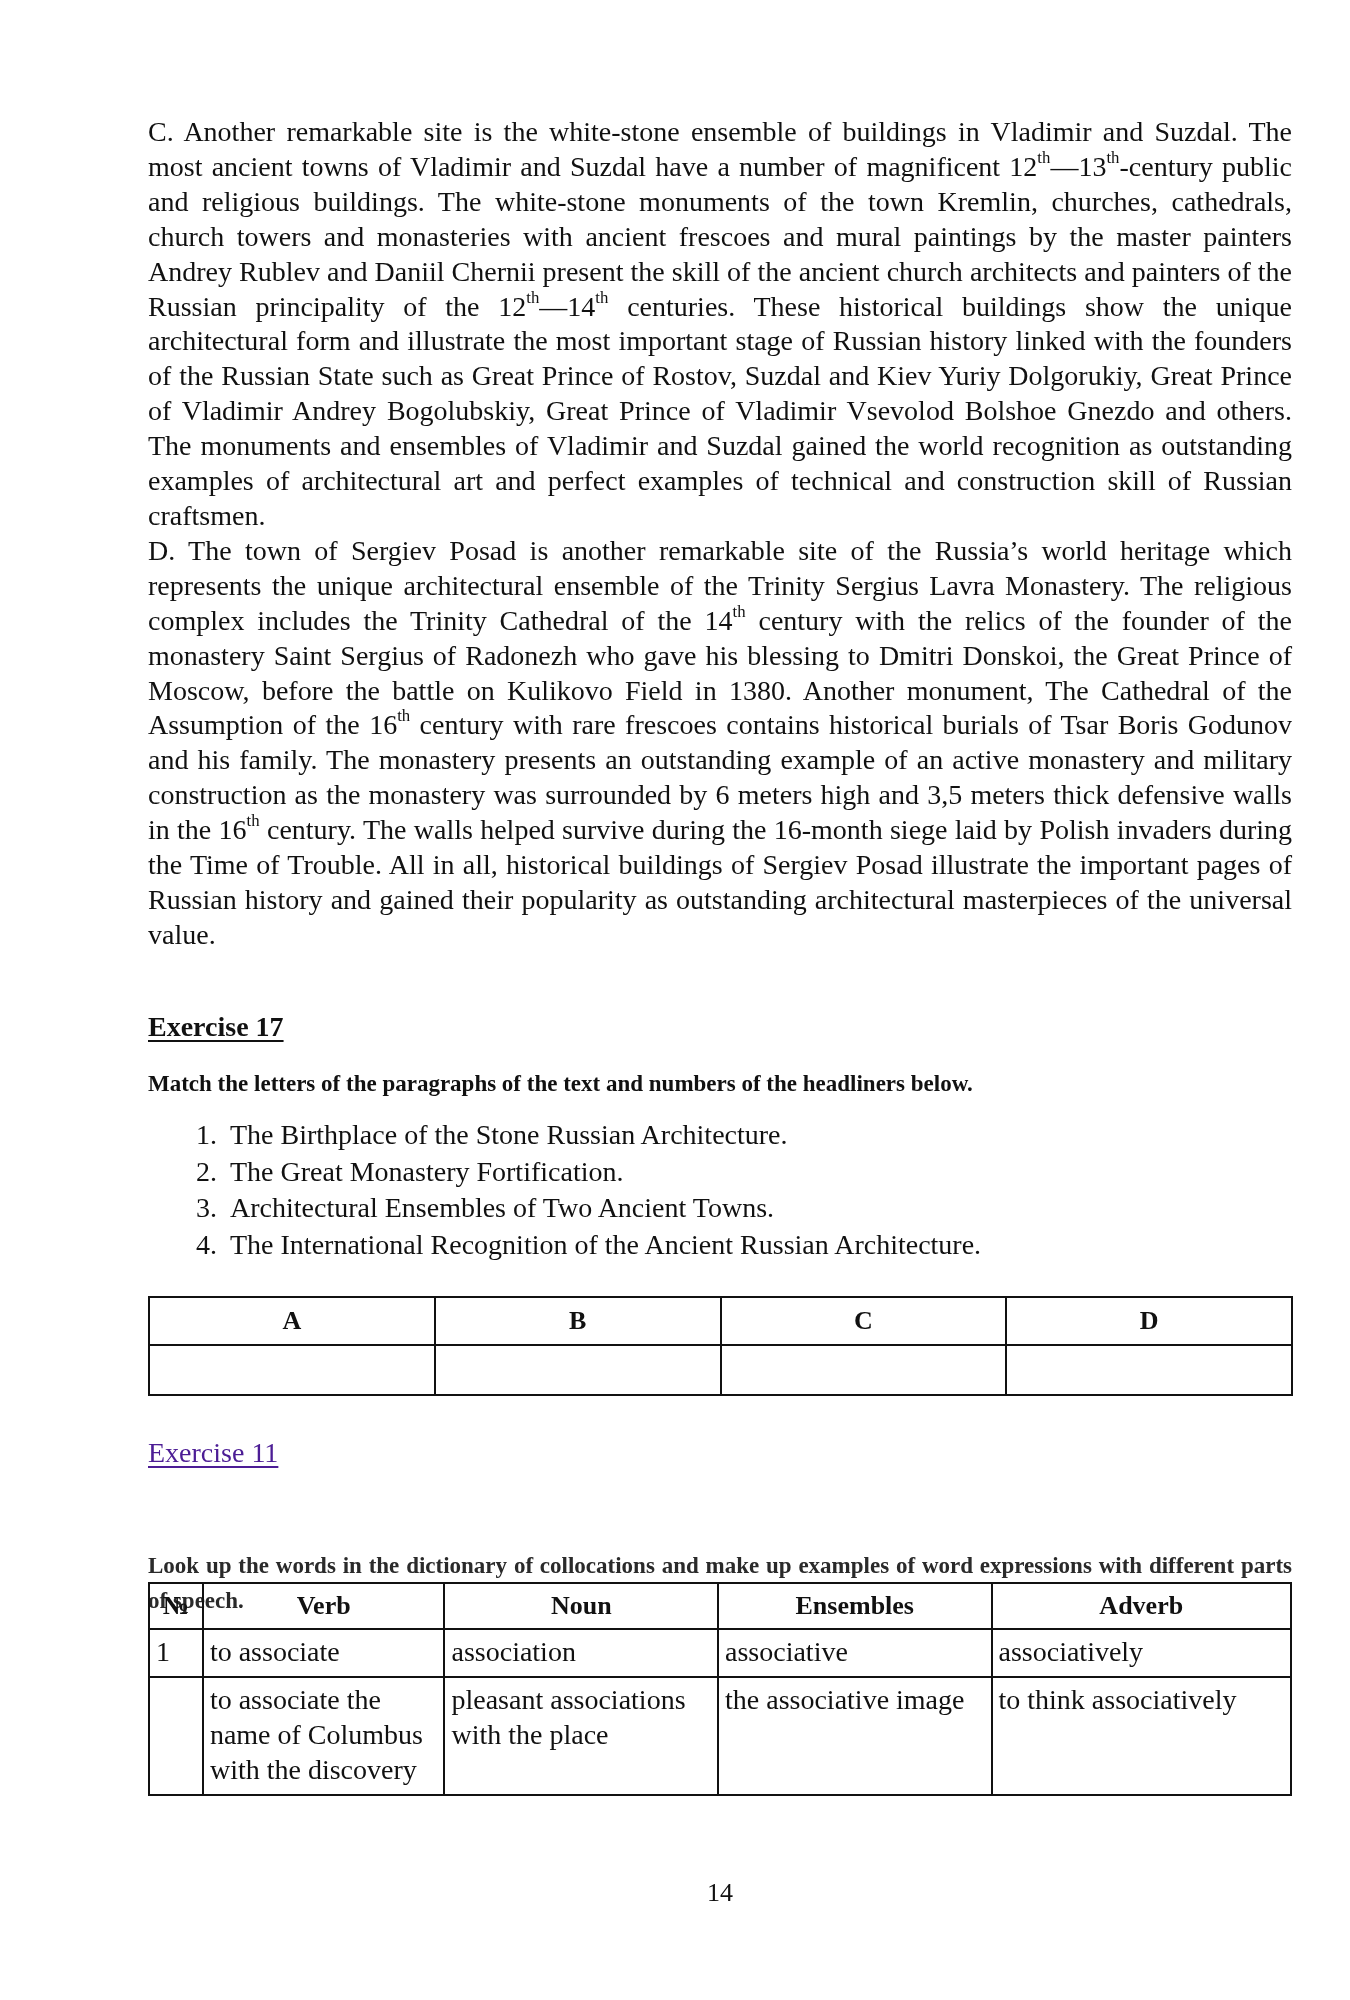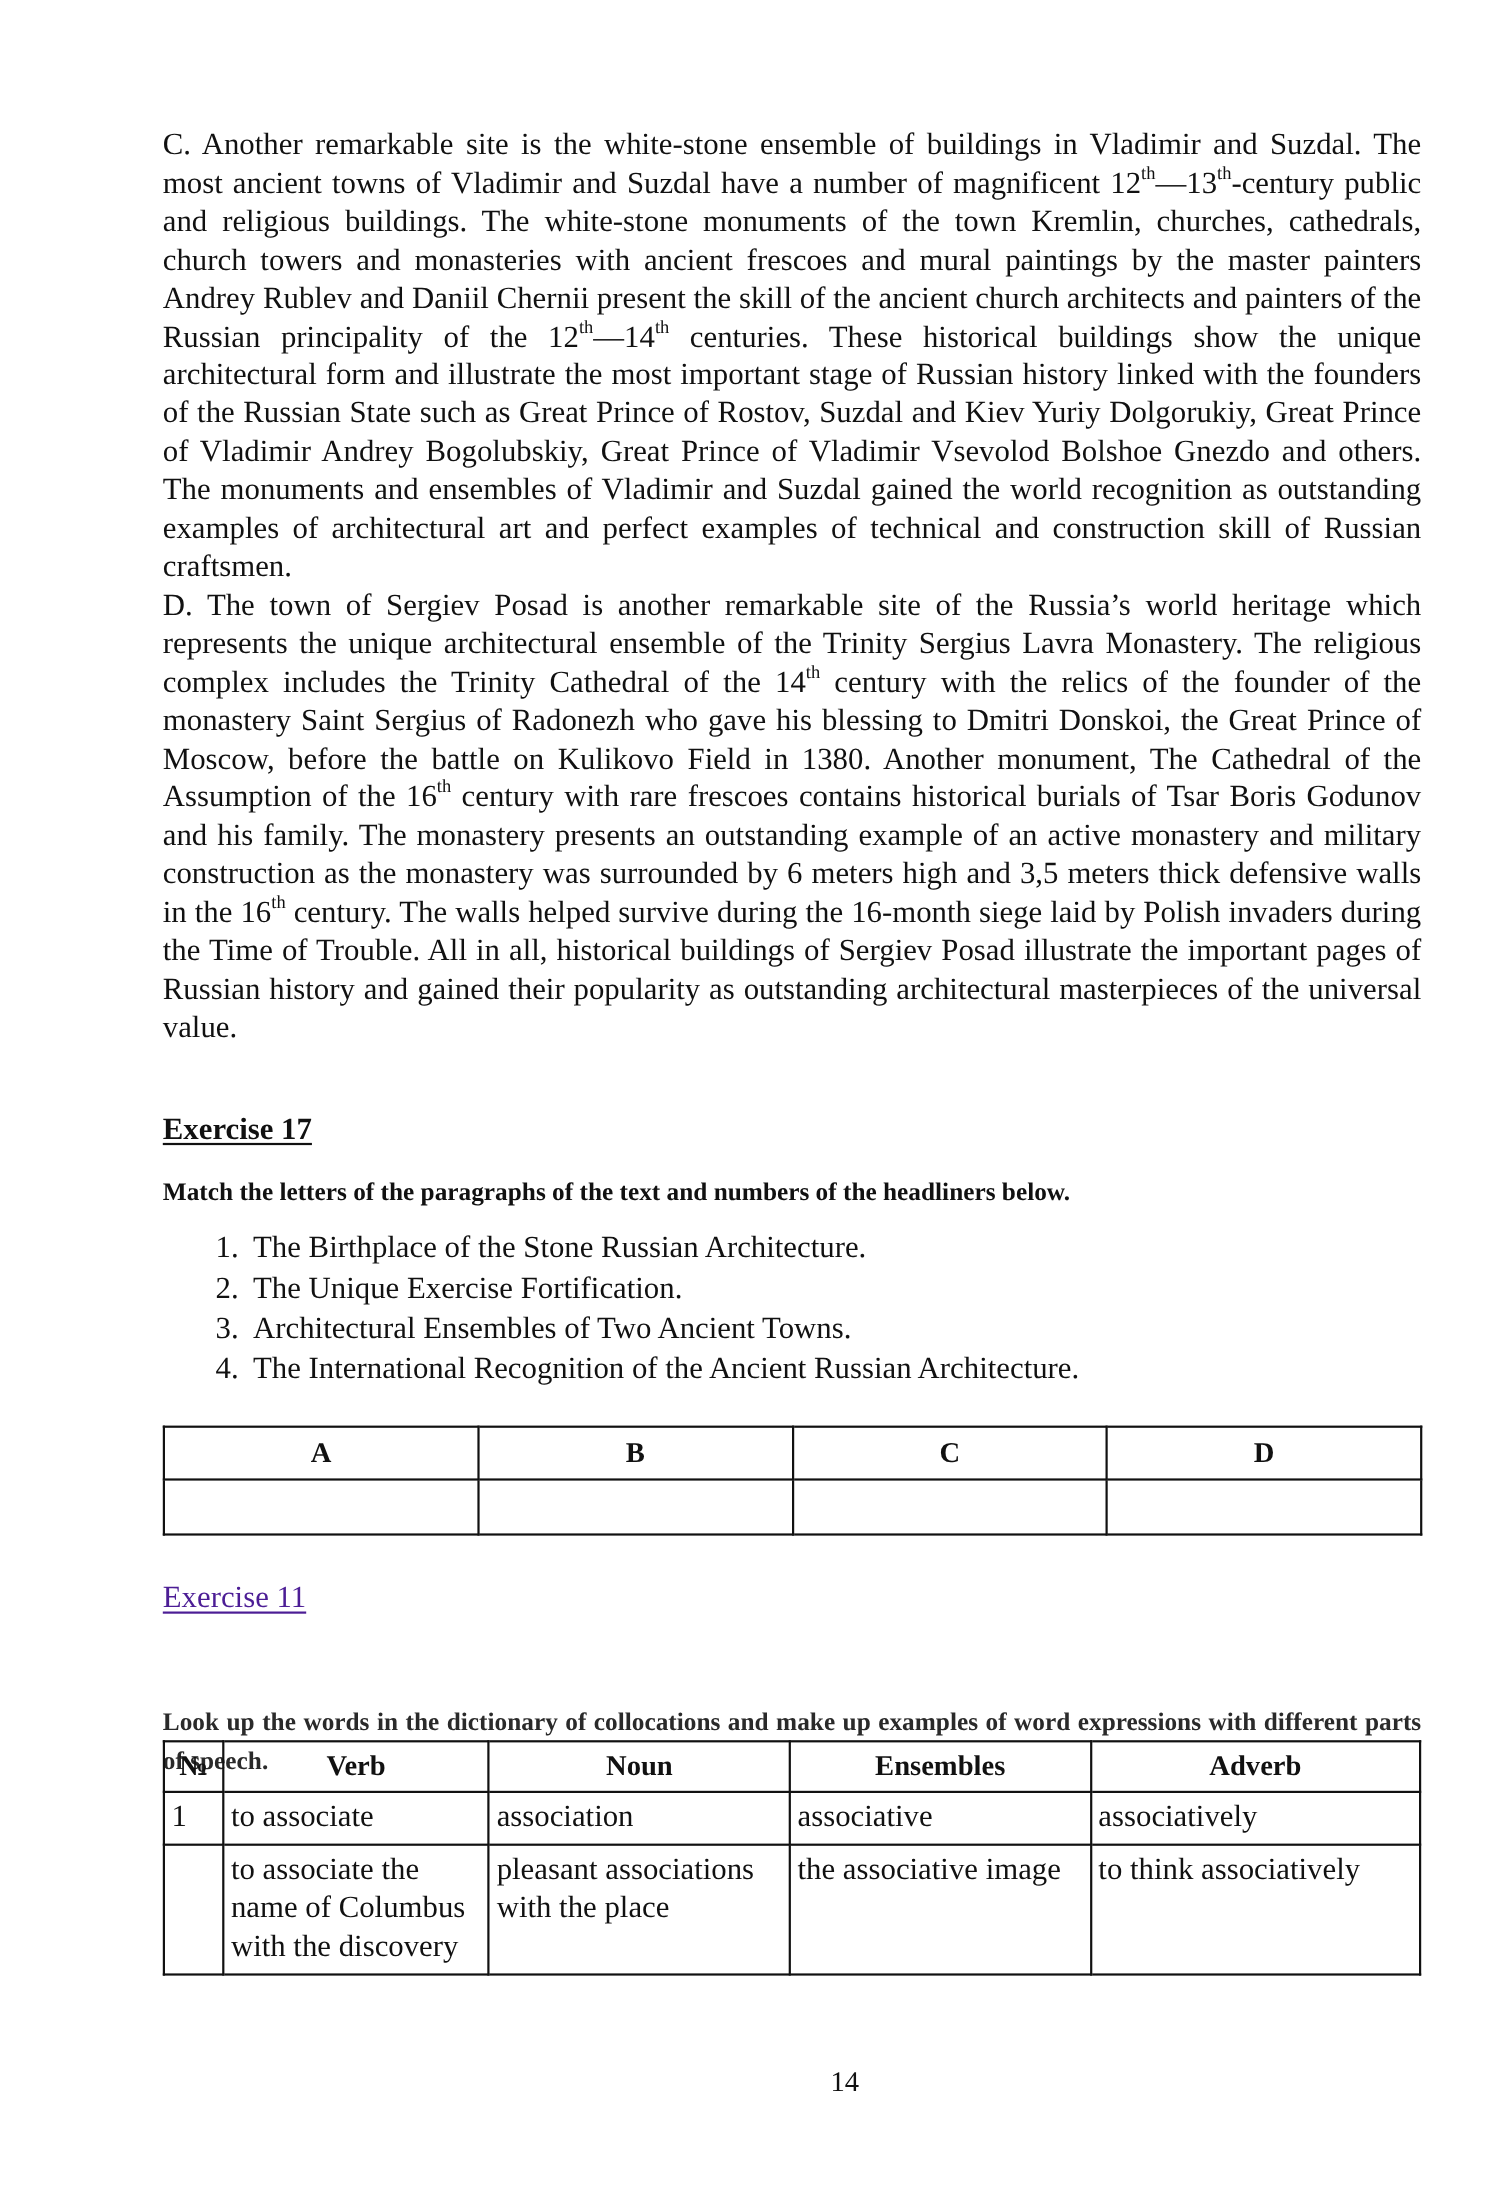--- a/index.html
+++ b/index.html
@@ -32,21 +32,21 @@
   .match-table { left: 148px; top: 1296px; width: 1145px; }
   .match-table td, .match-table th { border: 2px solid #111; width: 25%; text-align: center; font-weight: bold; }
   .match-table th { height: 44px; font-size: 26px; }
   .match-table td { height: 46px; }
   .coll-table { left: 148px; top: 1582px; width: 1144px; }
   .coll-table th, .coll-table td { border: 2px solid #111; vertical-align: top; }
   .coll-table th { height: 42px; font-weight: bold; text-align: center; font-size: 26px; vertical-align: middle; }
   .coll-table td { padding: 4px 6px 4px 6px; line-height: 35px; text-align: left; }
   .coll-table tr.r1 td { height: 38px; }
   .coll-table tr.r2 td { height: 108px; }
-  .page-num { position: absolute; left: 700px; top: 1878px; width: 40px; text-align: center; font-size: 26px; margin-left: 48px; }
+  .page-num { position: absolute; left: 700px; top: 1878px; width: 40px; text-align: center; font-size: 26px; }
 </style>
 </head>
 <body>
 
 <div class="page">
 
   <div class="body-text">
     <p><span>C.</span> <span>Another remarkable site is the white-stone ensemble of buildings in Vladimir and Suzdal. The most ancient towns of Vladimir and Suzdal have a number of magnificent 12</span><sup>th</sup><span>—13</span><sup>th</sup><span>-century public and religious buildings. The white-stone monuments of the town Kremlin, churches, cathedrals, church towers and monasteries with ancient frescoes and mural paintings by the master painters Andrey Rublev and Daniil Chernii present the skill of the ancient church architects and painters of the Russian principality of the 12</span><sup>th</sup><span>—14</span><sup>th</sup><span> centuries. These historical buildings show the unique architectural form and illustrate the most important stage of Russian history linked with the founders of the Russian State such as Great Prince of Rostov, Suzdal and Kiev Yuriy Dolgorukiy, Great Prince of Vladimir Andrey Bogolubskiy, Great Prince of Vladimir Vsevolod Bolshoe Gnezdo and others. The monuments and ensembles of Vladimir and Suzdal gained the world recognition as outstanding examples of architectural art and perfect examples of technical and construction skill of Russian craftsmen.</span></p>
     <p><span>D.</span> <span>The town of Sergiev Posad is another remarkable site of the Russia’s world heritage which represents the unique architectural ensemble of the Trinity Sergius Lavra Monastery. The religious complex includes the Trinity Cathedral of the 14</span><sup>th</sup><span> century with the relics of the founder of the monastery Saint Sergius of Radonezh who gave his blessing to Dmitri Donskoi, the Great Prince of Moscow, before the battle on Kulikovo Field in 1380. Another monument, The Cathedral of the Assumption of the 16</span><sup>th</sup><span> century with rare frescoes contains historical burials of Tsar Boris Godunov and his family. The monastery presents an outstanding example of an active monastery and military construction as the monastery was surrounded by 6 meters high and 3,5 meters thick defensive walls in the 16</span><sup>th</sup><span> century. The walls helped survive during the 16-month siege laid by Polish invaders during the Time of Trouble. All in all, historical buildings of Sergiev Posad illustrate the important pages of Russian history and gained their popularity as outstanding architectural masterpieces of the universal value.</span></p>
   </div>
@@ -54,21 +54,21 @@
   <div class="ex-heading" style="top:1010px;">Exercise 17</div>
   <div class="instruction" style="top:1066px;">Match the letters of the paragraphs of the text and numbers of the headliners below.</div>
 
   <ul class="num-list">
     <li>
         <span class="n">1.</span>
         <span>The Birthplace of the Stone Russian Architecture.</span>
       </li>
     <li>
         <span class="n">2.</span>
-        <span>The Unique Exercise Fortification.</span>
+        <span>The Great Monastery Fortification.</span>
       </li>
     <li>
         <span class="n">3.</span>
         <span>Architectural Ensembles of Two Ancient Towns.</span>
       </li>
     <li>
         <span class="n">4.</span>
         <span>The International Recognition of the Ancient Russian Architecture.</span>
       </li>
   </ul>

